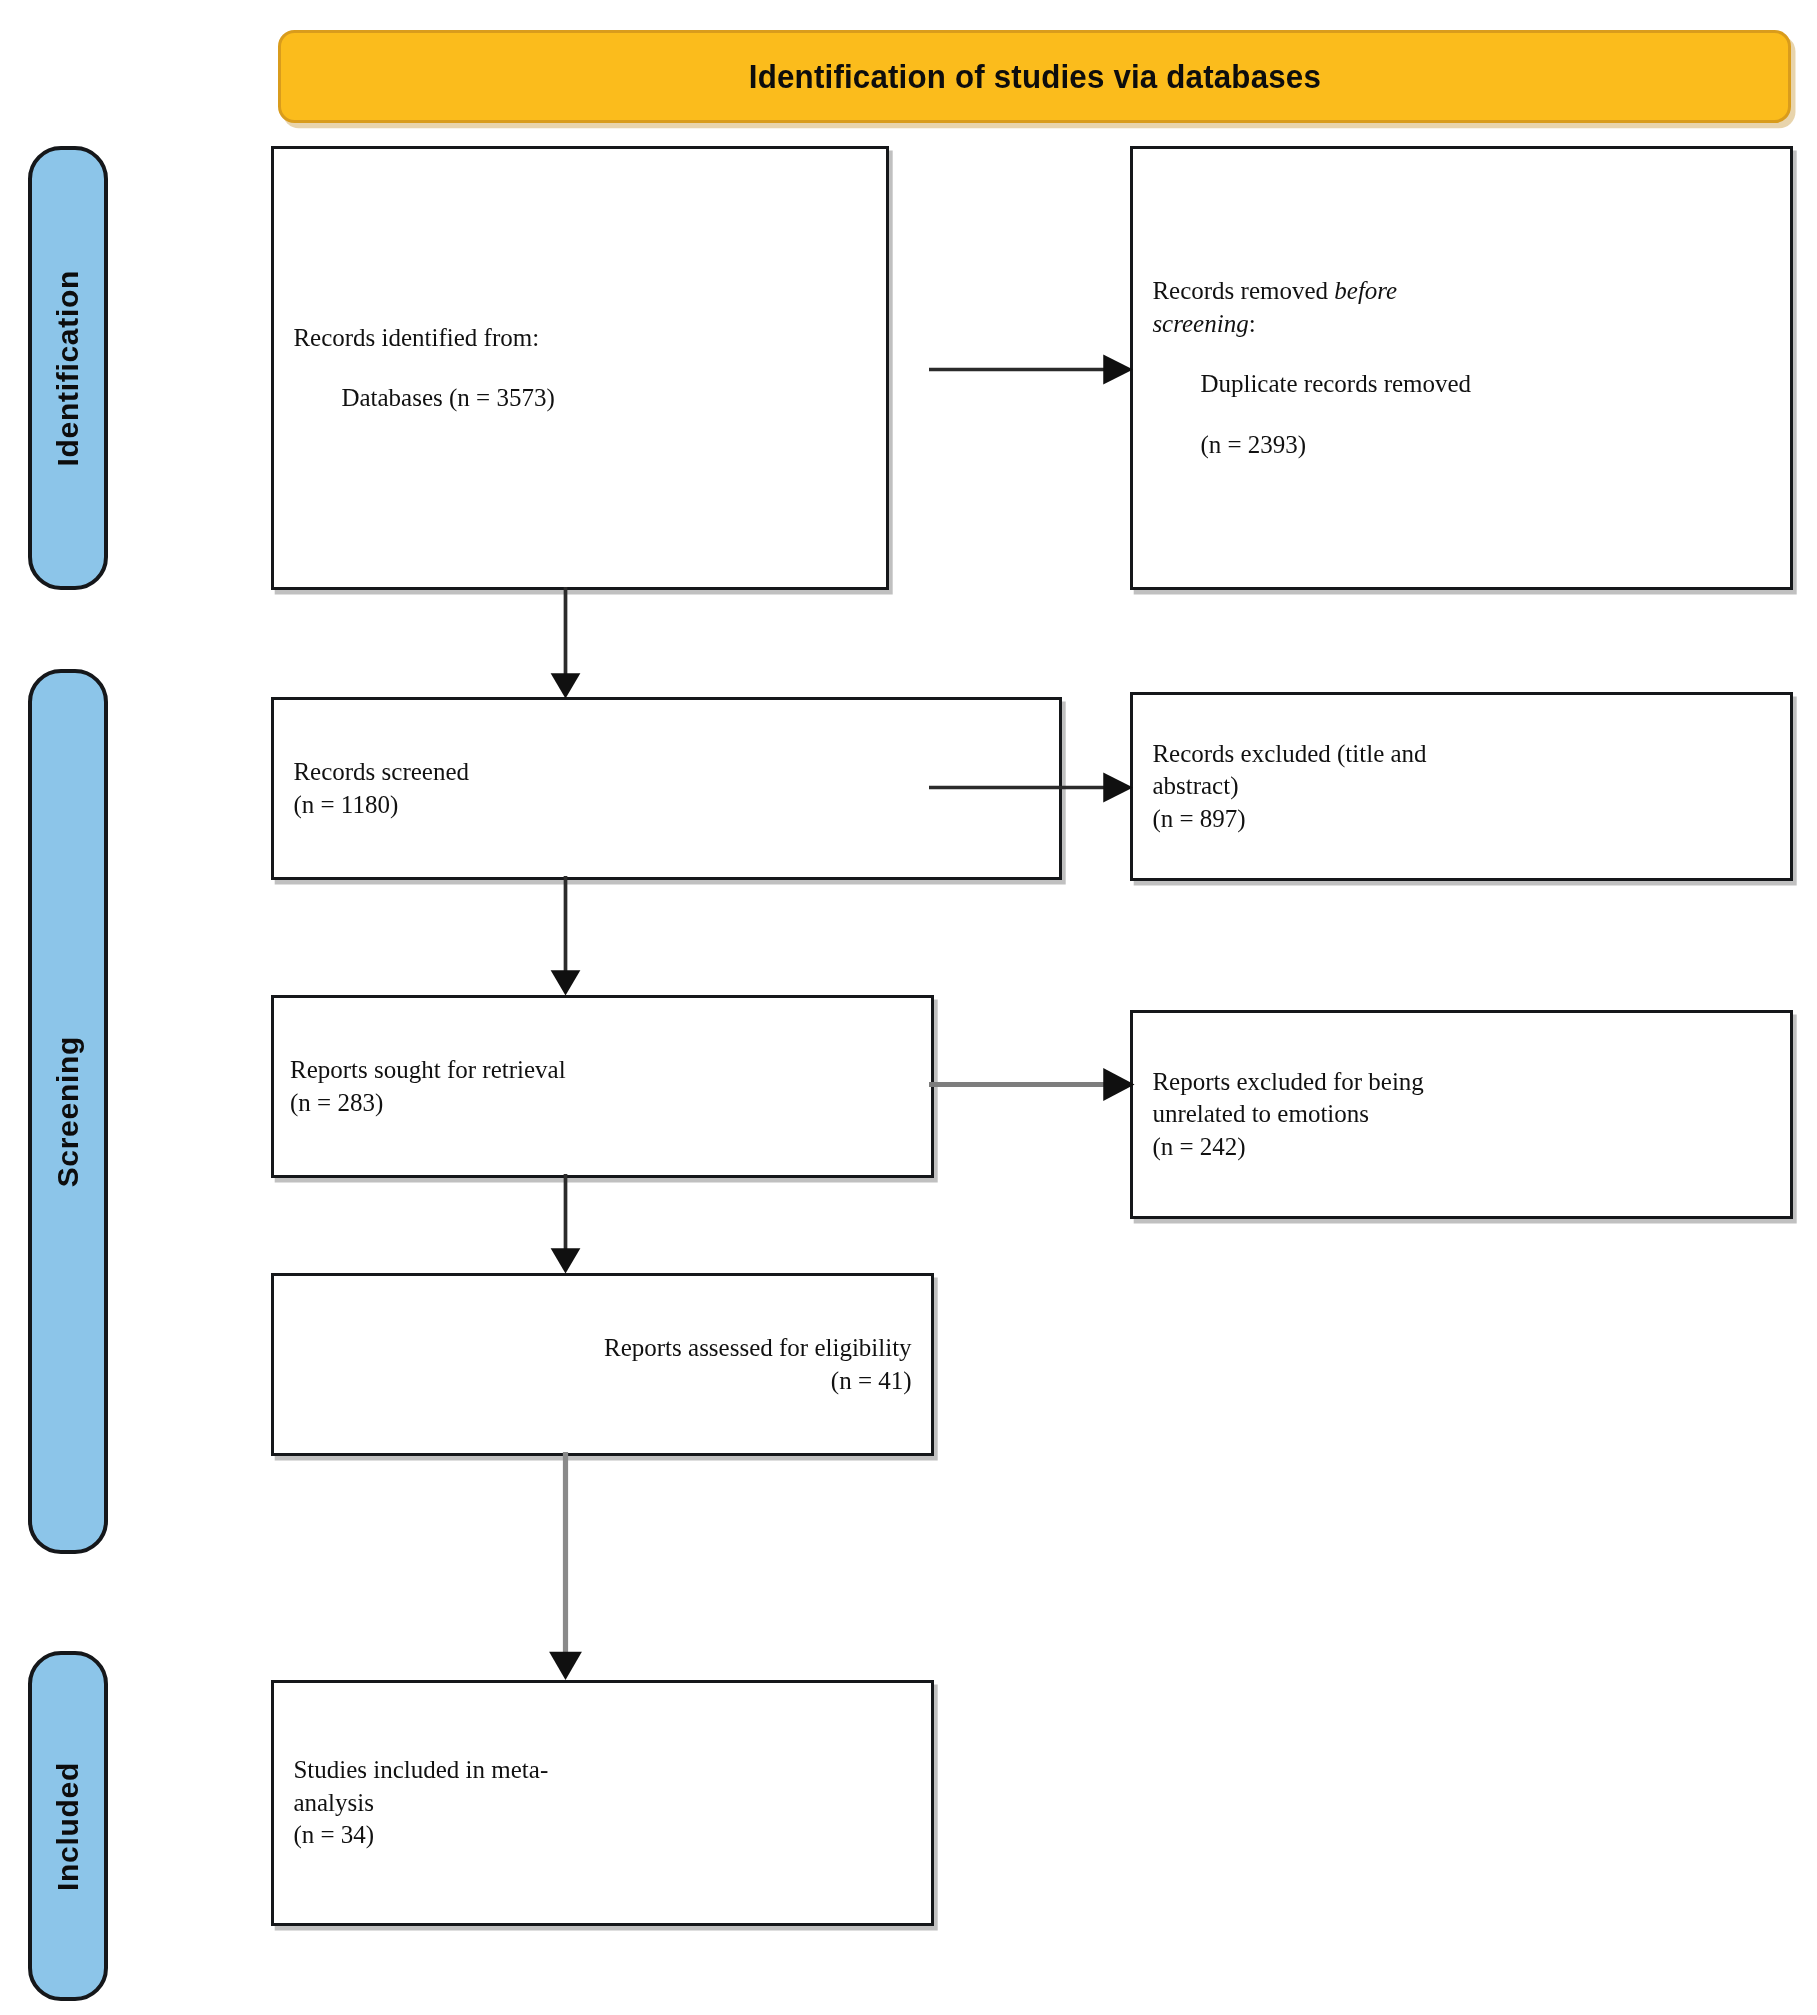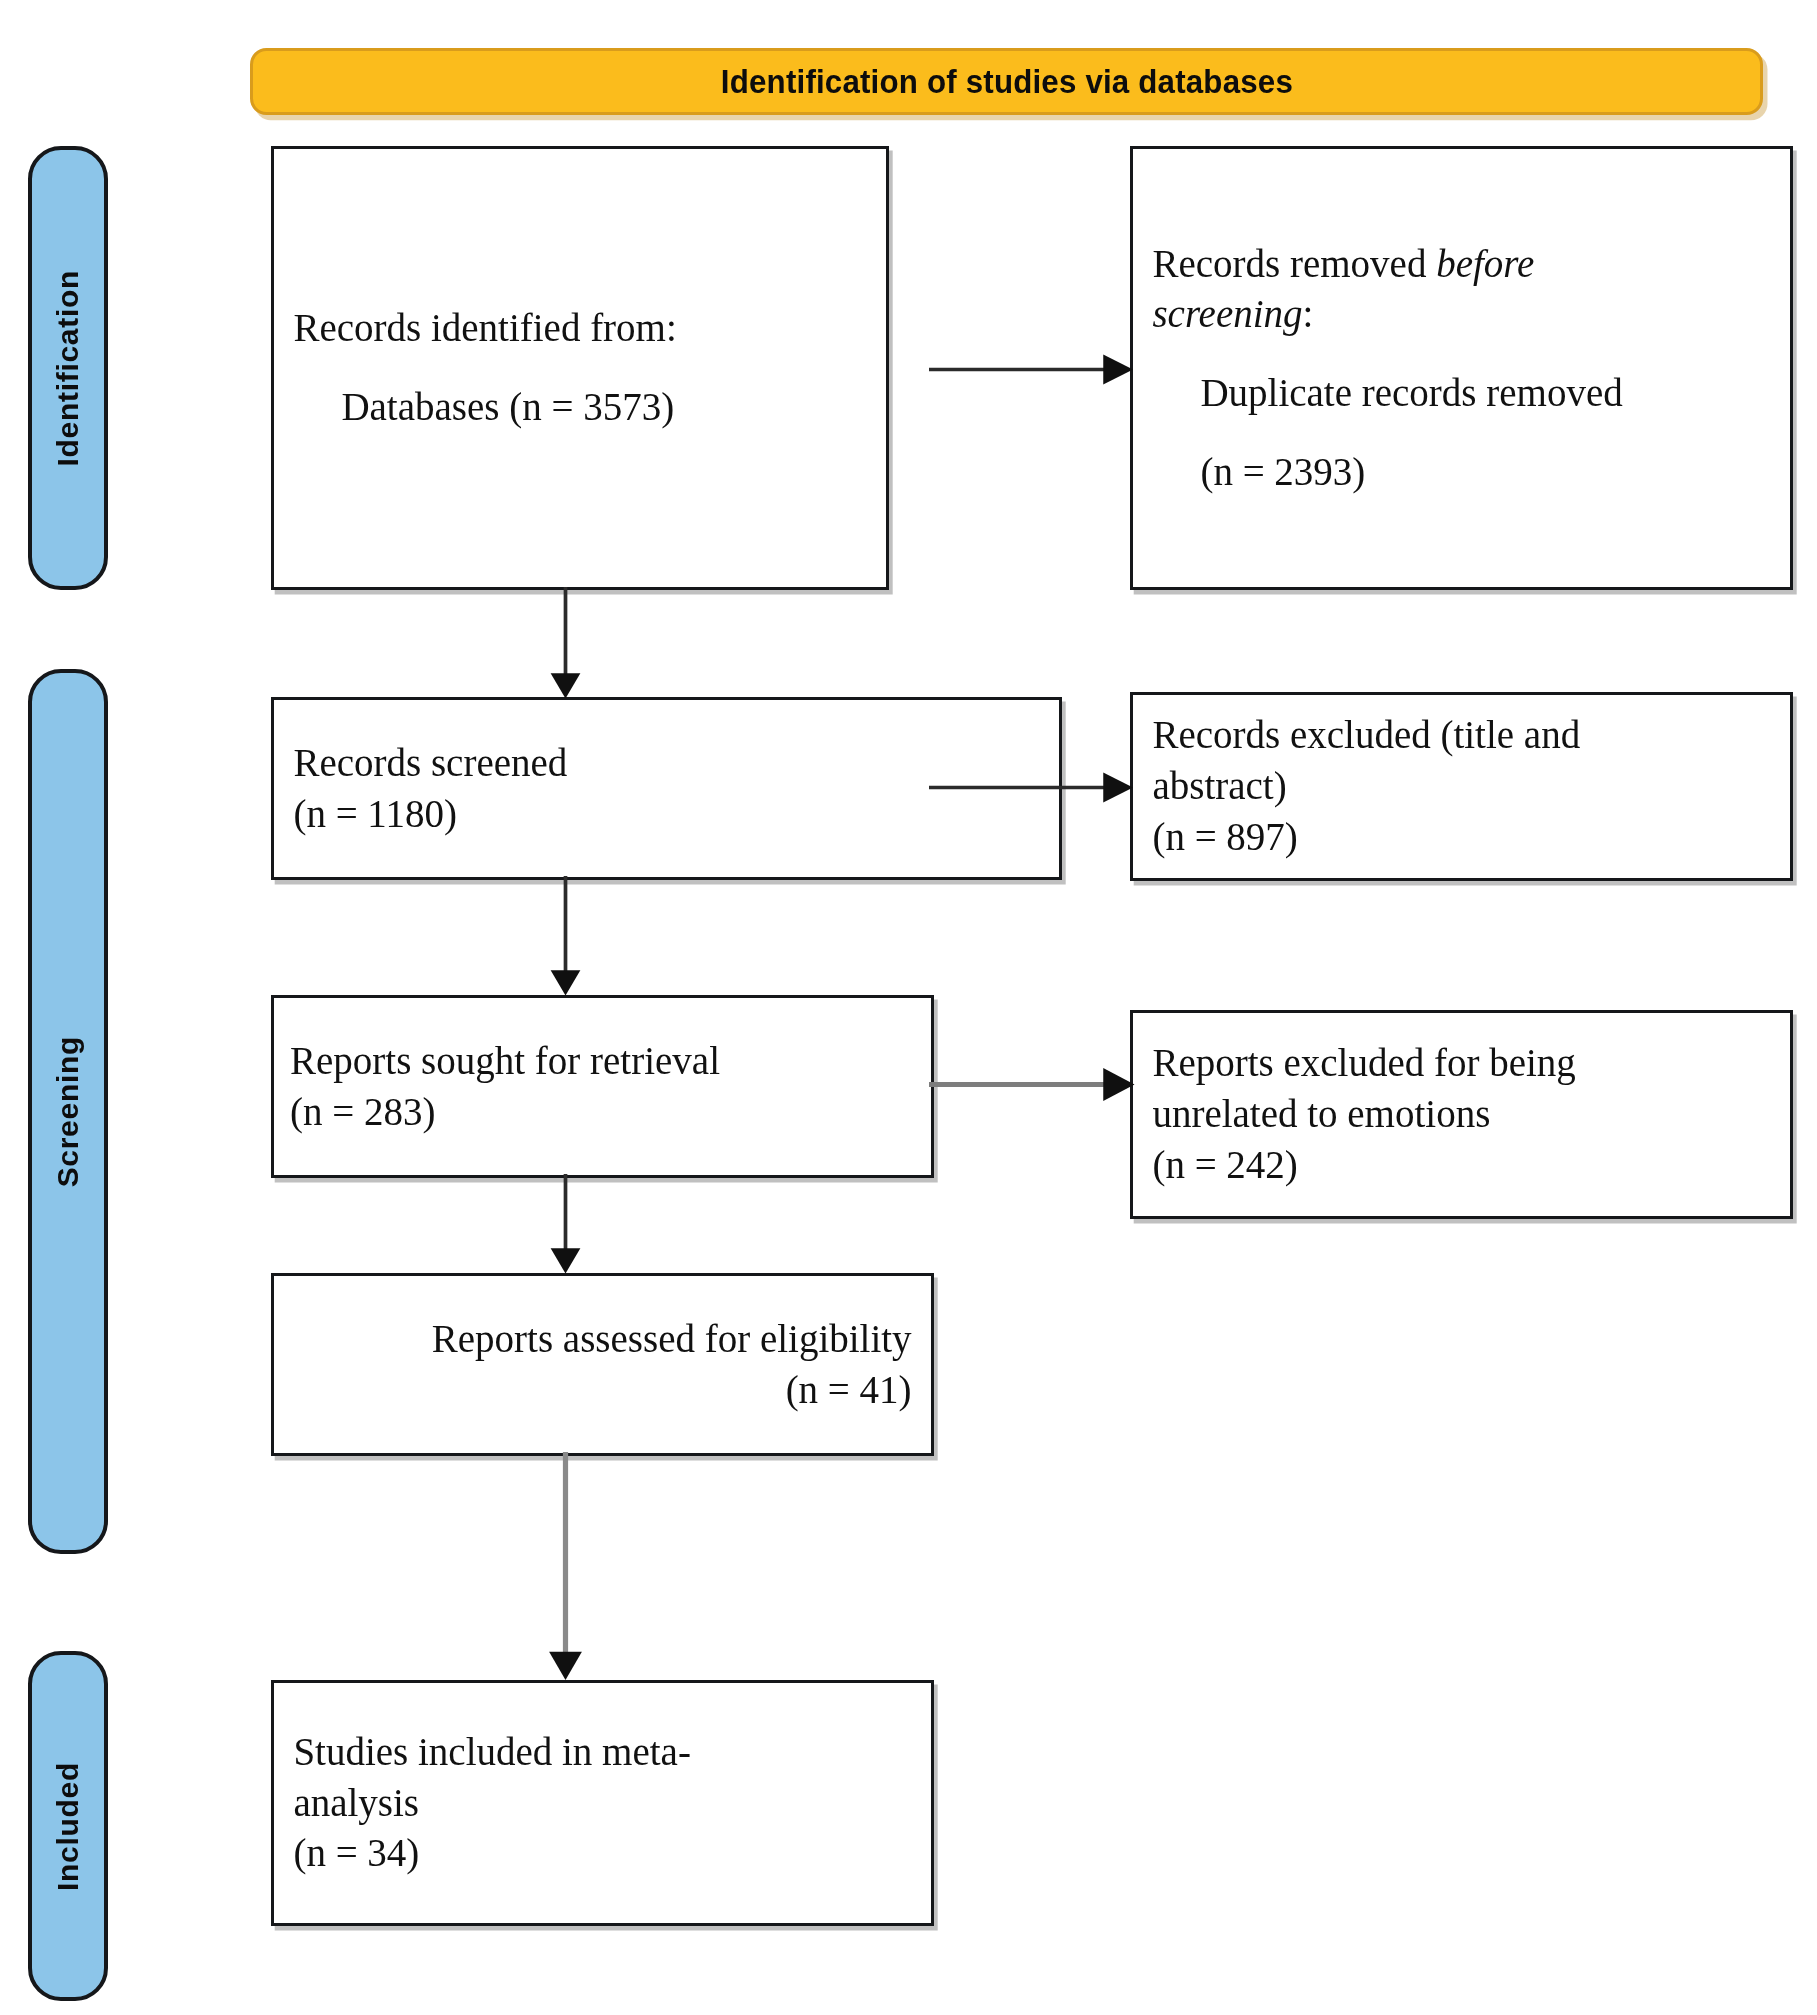--- a/index.html
+++ b/index.html
@@ -18,33 +18,32 @@
   .canvas {
     position: absolute;
     left: 0; top: 0;
     width: 1818px;
     height: 2015px;
   }
 
   
   .header-banner {
     position: absolute;
-    left: 250px;
+    left: 278px;
     top: 30px;
     width: 1513px;
-    height: 67px;
+    height: 93px;
     background: #FBBC1C;
     border: 3.7px solid #D99C1C;
     border-radius: 16.4px;
     box-sizing: border-box;
     box-shadow: 4.5px 5.2px 0 rgba(205,160,70,0.45);
     display: flex;
     align-items: center;
     justify-content: center;
-    margin-top: 18px;
   }
   .header-title {
     font-family: "Liberation Sans", "DejaVu Sans", sans-serif;
     font-weight: bold;
     font-size: 34px;
     color: #0d0d0d;
     letter-spacing: 0.2px;
     transform: scaleX(0.92);
   }
 
@@ -81,21 +80,21 @@
     background: #ffffff;
     border: 3.7px solid #15171a;
     box-sizing: border-box;
     box-shadow: 3.7px 4.5px 0 rgba(140,140,140,0.55);
     display: flex;
     flex-direction: column;
     justify-content: center;
     padding: 0 19.4px;
   }
   .flow-box .line {
-    font-size: 39px;
+    font-size: 25px;
     line-height: 1.30;
     color: #111111;
     white-space: nowrap;
   }
   .flow-box .line.indent { padding-left: 48px; margin-top: 28px; }
   .flow-box .line em { font-style: italic; }
 
   
   .box-identified { left: 271px; top: 146px;  width: 618px; height: 444px; }
   .box-screened   { left: 271px; top: 697px;  width: 791px; height: 183px; }

